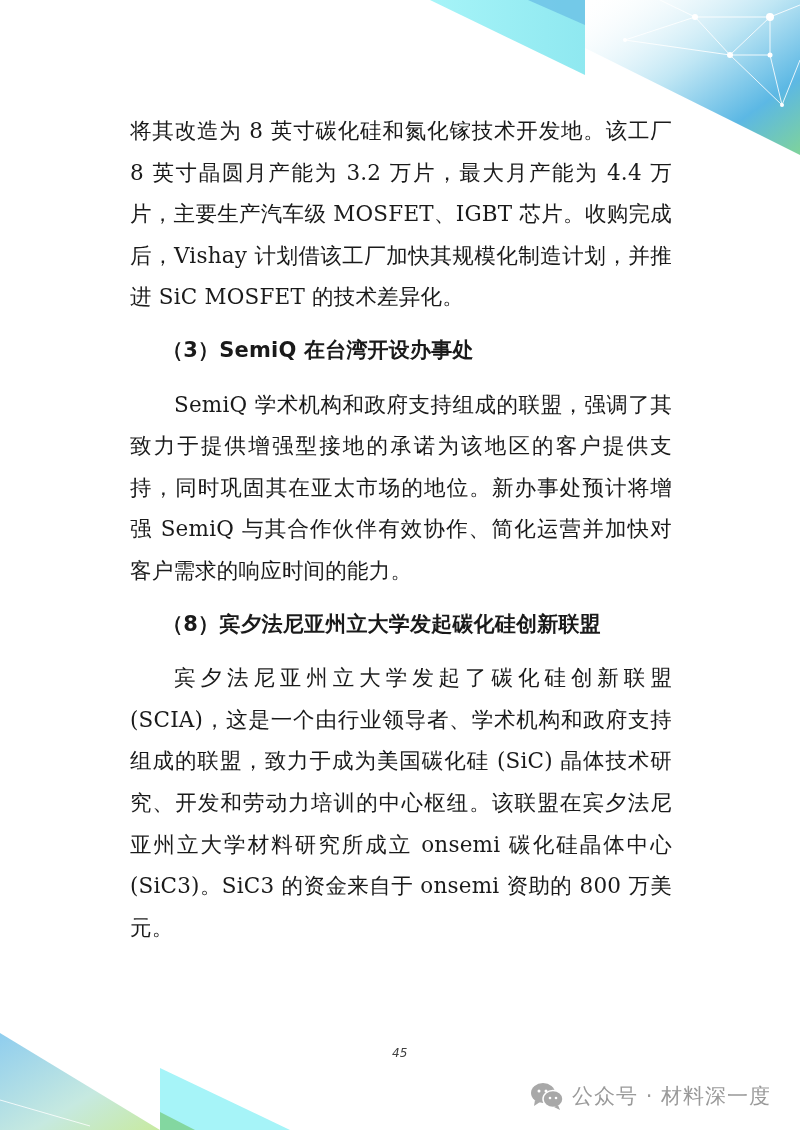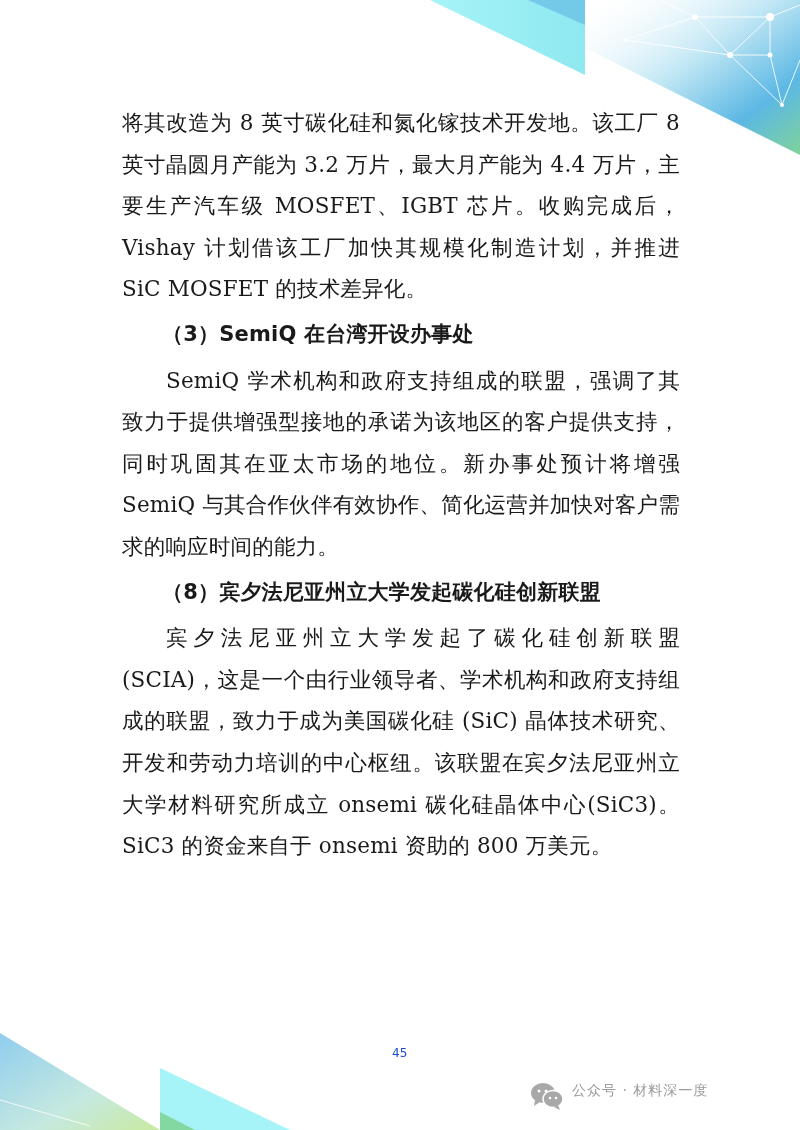--- a/index.html
+++ b/index.html
@@ -25,50 +25,51 @@
     .content {
       position: absolute;
       left: 118px;
       top: 98px;
       width: 566px;
       font-size: 21.5px;
       line-height: 41.6px;
       letter-spacing: 0.2px;
     }
     .para {
-      margin: 4px;
+      margin: 12px;
       text-align: justify;
       text-align-last: left;
     }
     .para.indent { text-indent: 44px; }
     .heading {
       margin: 0;
       padding-left: 44px;
       font-family: "DejaVu Sans", "Liberation Sans", sans-serif;
       font-weight: bold;
       font-size: 21px;
     }
     .page-number {
       position: absolute;
       left: 392px;
       top: 1046px;
       font-family: "DejaVu Sans", "Liberation Sans", sans-serif;
       font-size: 12px;
-      color: #1d4ed8;
+      color: #404040;
+      font-style: italic;
     }
     .watermark {
       position: absolute;
       left: 530px;
       top: 1082px;
       display: flex;
-      align-items: flex-start;
+      align-items: flex-end;
       gap: 8px;
       color: #9a9a9a;
       font-family: "DejaVu Sans", "Liberation Sans", sans-serif;
-      font-size: 14px;
+      font-size: 21px;
       letter-spacing: 1px;
     }
     .wechat-icon { width: 34px; height: 28px; display: inline-block; }
   </style>
 </head>
 <body>
 
 <svg class="deco deco-top-right" viewBox="0 0 370 160" preserveAspectRatio="none">
   <defs>
     <linearGradient id="gTR" x1="0" y1="0" x2="1" y2="1">

